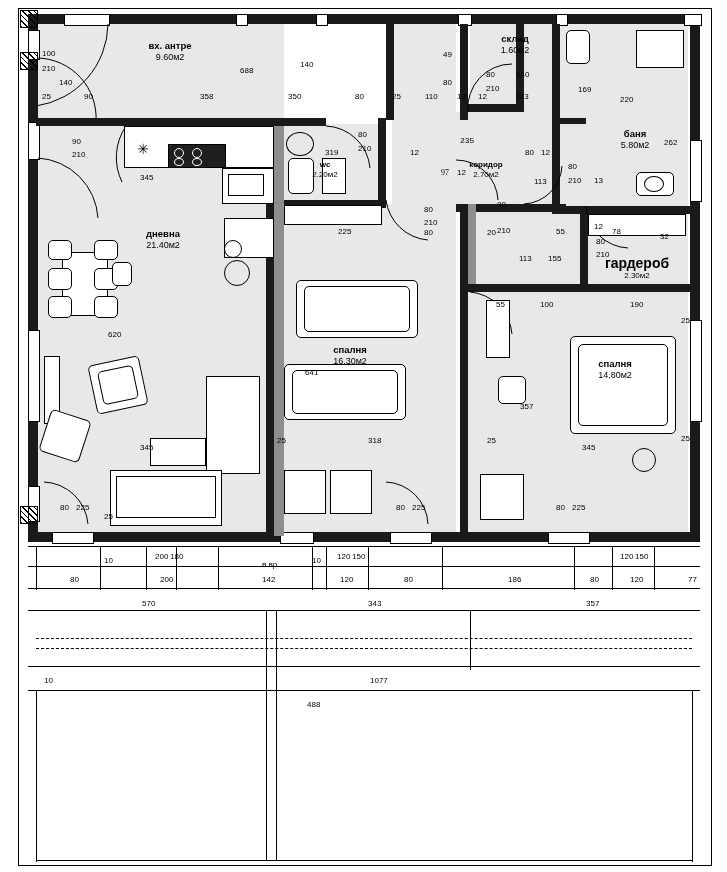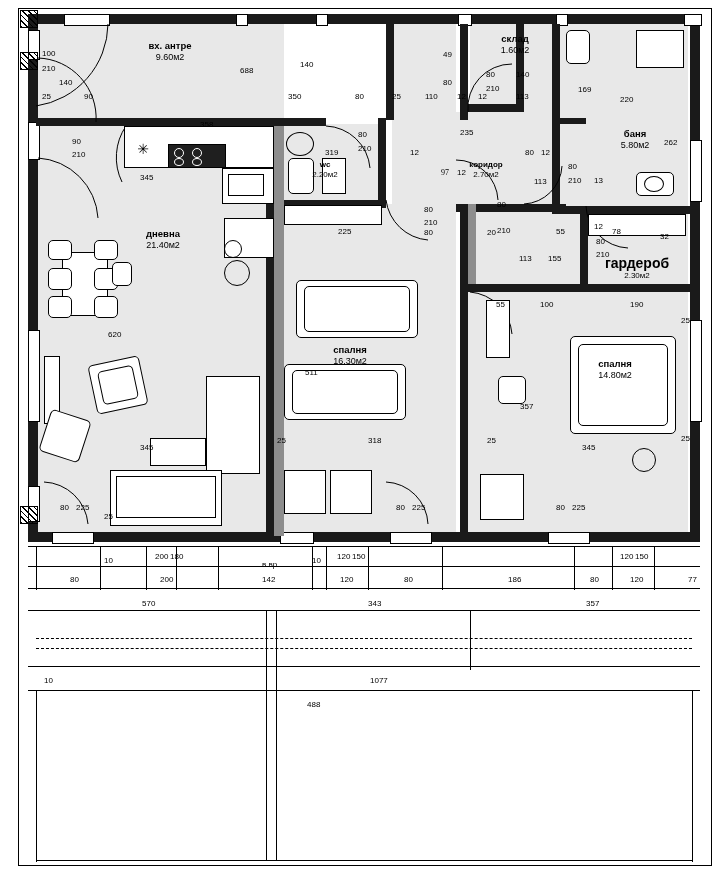--- a/index.html
+++ b/index.html
@@ -207,41 +207,41 @@
   <div id="door-dims">
       <span class="dim" style="left: 42px; top: 49px;">100</span>
       <span class="dim" style="left: 42px; top: 64px;">210</span>
       <span class="dim" style="left: 59px; top: 78px;">140</span>
       <span class="dim" style="left: 84px; top: 92px;">90</span>
       <span class="dim" style="left: 42px; top: 92px;">25</span>
       <span class="dim" style="left: 72px; top: 137px;">90</span>
       <span class="dim" style="left: 72px; top: 150px;">210</span>
       <span class="dim" style="left: 240px; top: 66px;">688</span>
       <span class="dim" style="left: 300px; top: 60px;">140</span>
-      <span class="dim" style="left: 200px; top: 92px; margin-top: 28px;">358</span>
+      <span class="dim" style="left: 200px; top: 92px;">358</span>
       <span class="dim" style="left: 288px; top: 92px;">350</span>
       <span class="dim" style="left: 355px; top: 92px;">80</span>
       <span class="dim" style="left: 392px; top: 92px;">25</span>
       <span class="dim" style="left: 425px; top: 92px;">110</span>
       <span class="dim" style="left: 457px; top: 92px;">12</span>
       <span class="dim" style="left: 478px; top: 92px;">12</span>
       <span class="dim" style="left: 443px; top: 50px;">49</span>
       <span class="dim" style="left: 443px; top: 78px;">80</span>
       <span class="dim" style="left: 486px; top: 70px;">80</span>
       <span class="dim" style="left: 486px; top: 84px;">210</span>
       <span class="dim" style="left: 516px; top: 70px;">140</span>
       <span class="dim" style="left: 516px; top: 92px;">113</span>
       <span class="dim" style="left: 578px; top: 85px;">169</span>
       <span class="dim" style="left: 620px; top: 95px;">220</span>
       <span class="dim" style="left: 140px; top: 173px;">345</span>
       <span class="dim" style="left: 325px; top: 148px;">319</span>
       <span class="dim" style="left: 358px; top: 130px;">80</span>
       <span class="dim" style="left: 358px; top: 144px;">210</span>
       <span class="dim" style="left: 410px; top: 148px;">12</span>
-      <span class="dim" style="left: 460px; top: 128px;">235</span>
+      <span class="dim" style="left: 460px; top: 136px; font-family: Liberation Mono, monospace;">235</span>
       <span class="dim" style="left: 441px; top: 168px; font-family: Liberation Serif, serif;">97</span>
       <span class="dim" style="left: 457px; top: 168px;">12</span>
       <span class="dim" style="left: 525px; top: 148px;">80</span>
       <span class="dim" style="left: 541px; top: 148px;">12</span>
       <span class="dim" style="left: 534px; top: 177px;">113</span>
       <span class="dim" style="left: 568px; top: 162px;">80</span>
       <span class="dim" style="left: 568px; top: 176px;">210</span>
       <span class="dim" style="left: 594px; top: 176px;">13</span>
       <span class="dim" style="left: 664px; top: 138px;">262</span>
       <span class="dim" style="left: 338px; top: 227px;">225</span>
@@ -258,21 +258,21 @@
       <span class="dim" style="left: 596px; top: 237px;">80</span>
       <span class="dim" style="left: 596px; top: 250px;">210</span>
       <span class="dim" style="left: 519px; top: 254px;">113</span>
       <span class="dim" style="left: 548px; top: 254px;">155</span>
       <span class="dim" style="left: 496px; top: 300px;">55</span>
       <span class="dim" style="left: 540px; top: 300px;">100</span>
       <span class="dim" style="left: 630px; top: 300px;">190</span>
       <span class="dim" style="left: 681px; top: 316px;">25</span>
       <span class="dim" style="left: 681px; top: 434px;">25</span>
       <span class="dim" style="left: 108px; top: 330px;">620</span>
-      <span class="dim" style="left: 305px; top: 368px;">511</span>
+      <span class="dim" style="left: 305px; top: 368px;">641</span>
       <span class="dim" style="left: 520px; top: 402px;">357</span>
       <span class="dim" style="left: 140px; top: 443px;">345</span>
       <span class="dim" style="left: 277px; top: 436px;">25</span>
       <span class="dim" style="left: 368px; top: 436px;">318</span>
       <span class="dim" style="left: 487px; top: 436px;">25</span>
       <span class="dim" style="left: 582px; top: 443px;">345</span>
       <span class="dim" style="left: 60px; top: 503px;">80</span>
       <span class="dim" style="left: 76px; top: 503px;">225</span>
       <span class="dim" style="left: 104px; top: 512px;">25</span>
       <span class="dim" style="left: 396px; top: 503px;">80</span>

